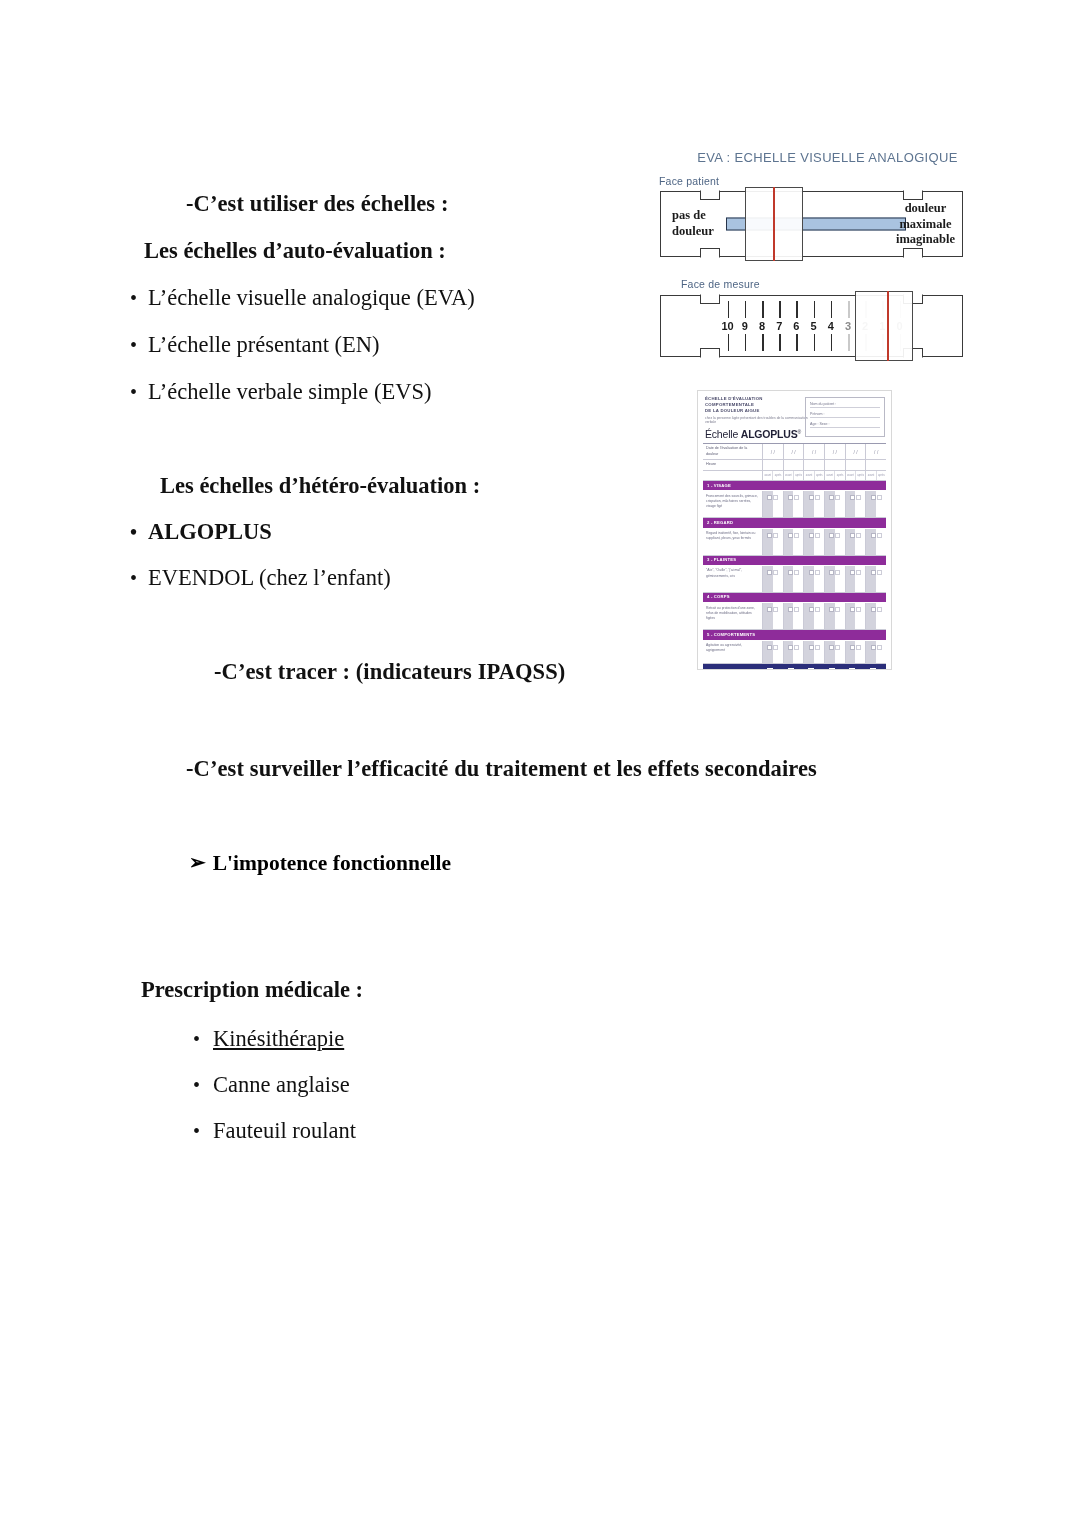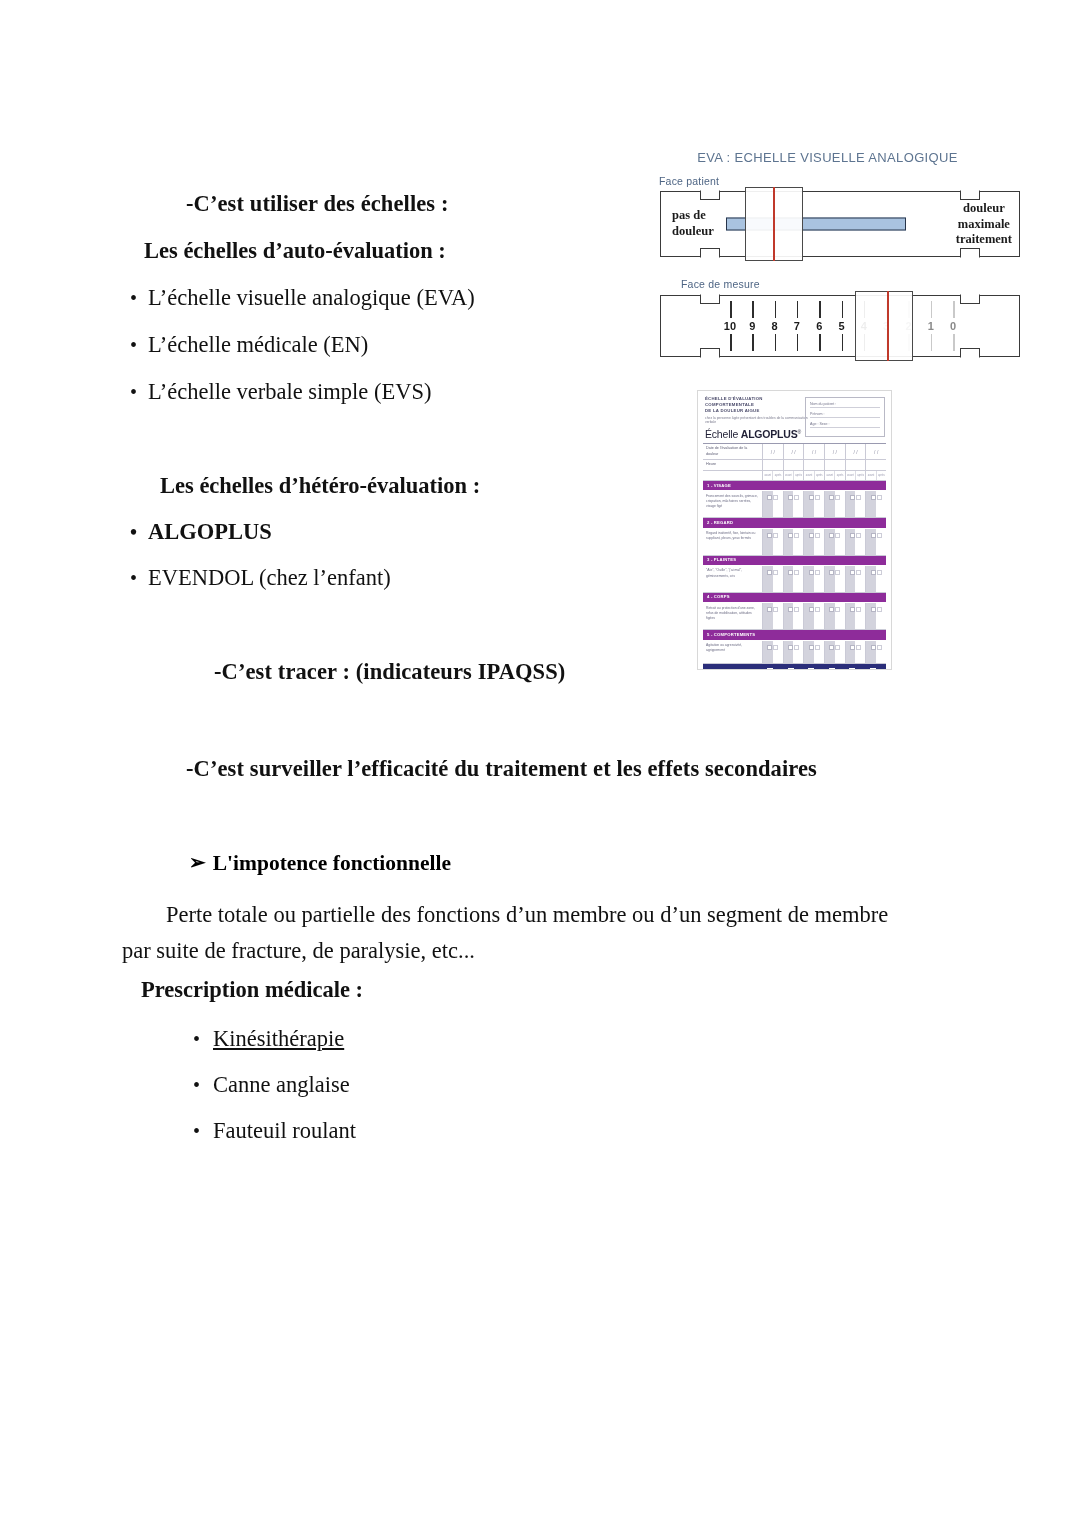--- a/index.html
+++ b/index.html
@@ -113,21 +113,21 @@
     font-family: "Liberation Sans", "DejaVu Sans", sans-serif;
     font-size: 10.5px;
     color: #4E6584;
     letter-spacing: .2px;
   }
 
   
   .ruler {
     position: absolute;
     left: 5px;
-    width: 360px;
+    width: 303px;
     height: 66px;
   }
   .ruler .body {
     position: absolute;
     left: 0; top: 0;
     width: 100%; height: 100%;
     border: 1.4px solid #3a3a3a;
     box-sizing: border-box;
     background: #ffffff;
   }
@@ -434,21 +434,21 @@
 
     <div class="ln heading-ind" style="left:186px; top:192px;">-C’est utiliser des échelles  :</div>
 
     <div class="ln subheading" style="left:144px; top:239px;">Les échelles d’auto-évaluation  :</div>
 
     <div class="ln bullet-line" style="left:130px; top:286px;">
       <span class="dot">•</span><span>L’échelle visuelle analogique (EVA)</span>
     </div>
 
     <div class="ln bullet-line" style="left:130px; top:333px;">
-      <span class="dot">•</span><span>L’échelle médicale (EN)</span>
+      <span class="dot">•</span><span>L’échelle présentant (EN)</span>
     </div>
 
     <div class="ln bullet-line" style="left:130px; top:380px;">
       <span class="dot">•</span><span>L’échelle verbale simple (EVS)</span>
     </div>
 
     <div class="ln subheading" style="left:160px; top:474px;">Les échelles d’hétéro-évaluation  :</div>
 
     <div class="ln bullet-line" style="left:130px; top:520px;font-weight:bold;">
       <span class="dot">•</span><span>ALGOPLUS</span>
@@ -460,24 +460,20 @@
 
     <div class="ln heading-ind" style="left:188px; top:660px;margin-left:26px;">-C’est tracer  : (indicateurs IPAQSS)</div>
 
     <div class="ln heading-ind" style="left:186px; top:757px;">-C’est surveiller l’efficacité du traitement et les effets secondaires</div>
   </div>
 
   <div class="red-head" style="left:189px; top:851px;">
     <span class="arrow">➢</span><span>L'impotence fonctionnelle</span>
   </div>
 
-  <div class="para" style="left:122px; top:897px;">
-    <span class="indent"></span><span>Perte totale ou partielle des fonctions d’un membre ou d’un segment de membre</span><br>
-    <span>par suite de fracture, de paralysie, etc...</span>
-  </div>
 
   <div class="ln subheading" style="left:141px; top:978px;">Prescription médicale :</div>
 
   <div class="sub-bullet" style="left:193px; top:1026px;text-decoration:underline;">
     <span class="dot">•</span><span>Kinésithérapie</span>
   </div>
   <div class="sub-bullet" style="left:193px; top:1072px;">
     <span class="dot">•</span><span>Canne anglaise</span>
   </div>
   <div class="sub-bullet" style="left:193px; top:1118px;">
@@ -503,21 +499,21 @@
       </div>
 
       <div class="vas-bar"></div>
 
       <div class="cursor-box"></div>
       <div class="cursor-line"></div>
 
       <div class="end-label right">
         <span>douleur</span><br>
         <span>maximale</span><br>
-        <span>traitement</span>
+        <span>imaginable</span>
       </div>
     </div>
 
     <div class="eva-sublabel" style="left:4px; top:128px;margin-left:22px;">Face de mesure</div>
 
     <div class="ruler" style="top:145px; height:62px;">
       <div class="body"></div>
       <div class="notch tl"></div>
       <div class="notch bl"></div>
       <div class="notch tr"></div>

